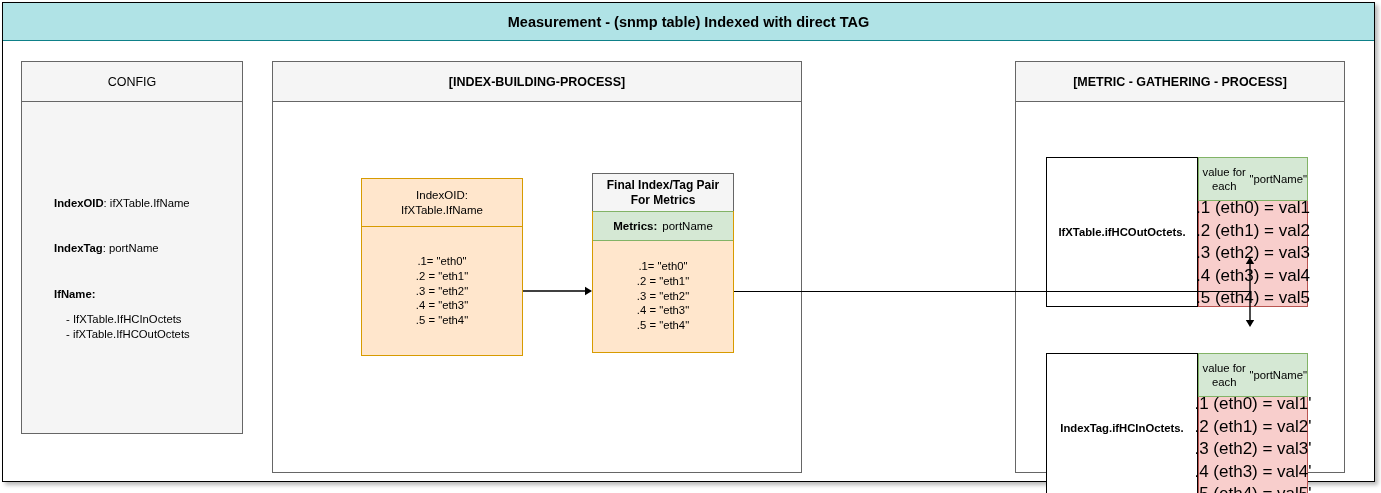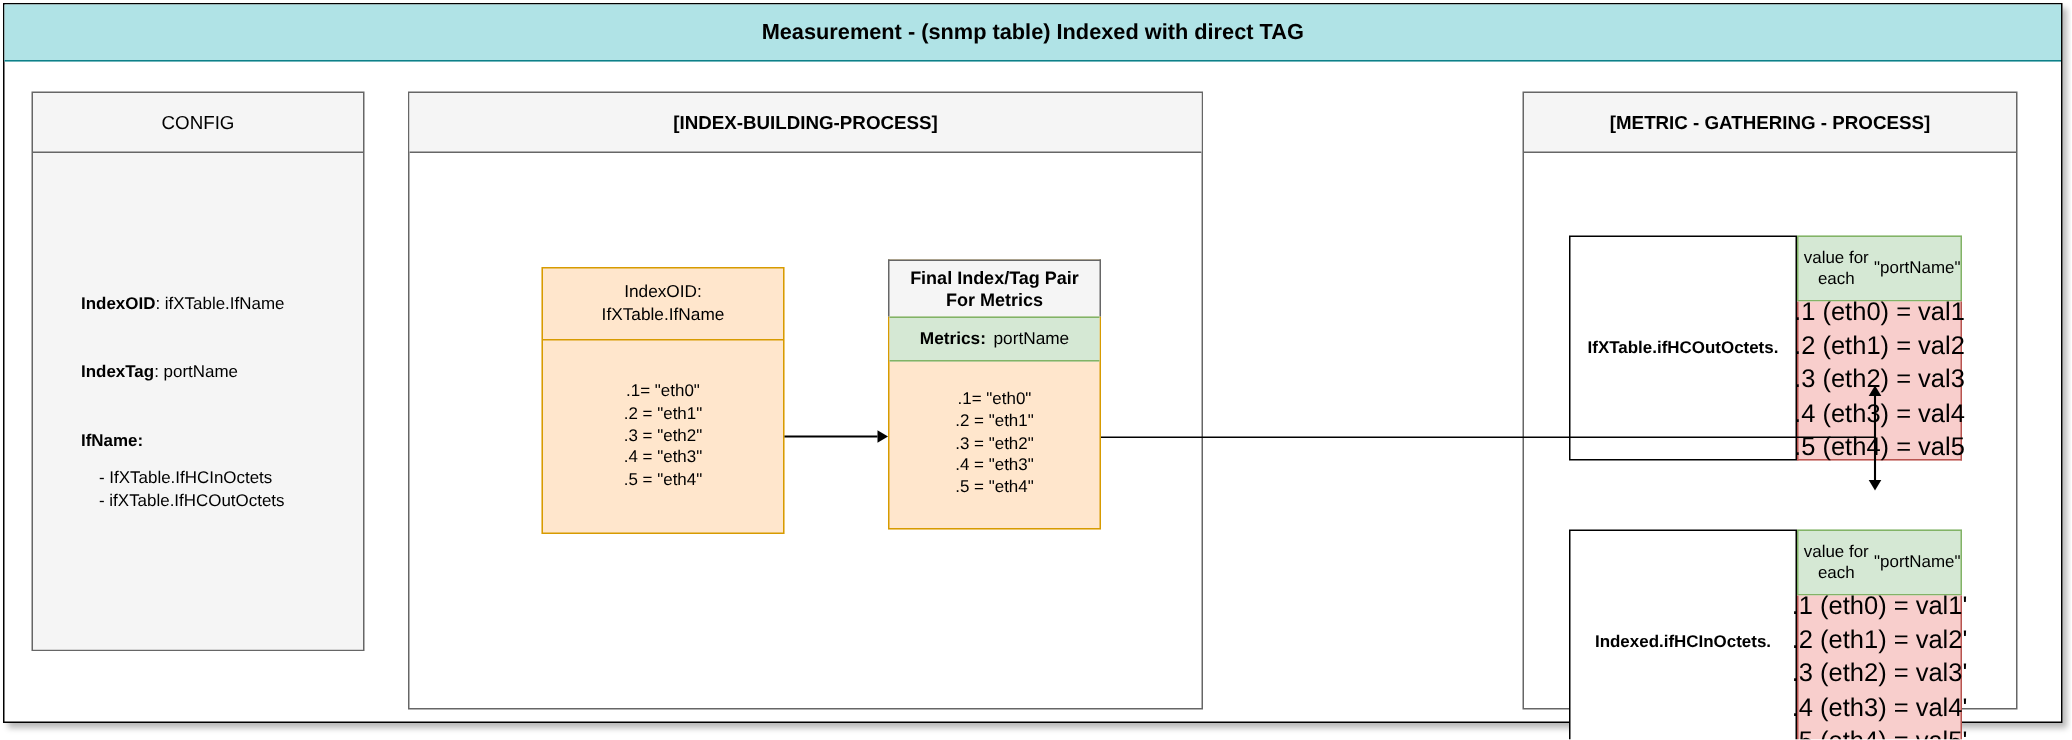--- a/index.html
+++ b/index.html
@@ -319,21 +319,21 @@
               <div>.2 (eth1) = val2</div>
               <div>.3 (eth2) = val3</div>
               <div>.4 (eth3) = val4</div>
               <div>.5 (eth4) = val5</div>
             </div>
           </div>
         </div>
 
         <div class="metric-block" id="metric-block-in">
           <div class="metric-name-box">
-            <span>Indexed.ifHCInOctets.</span>
+            <span>IndexTag.ifHCInOctets.</span>
           </div>
           <div class="metric-values-head">
             <span>value for each</span>
             <span>"portName"</span>
           </div>
           <div class="metric-values-body">
             <div class="kv-list">
               <div>.1 (eth0) = val1'</div>
               <div>.2 (eth1) = val2'</div>
               <div>.3 (eth2) = val3'</div>

